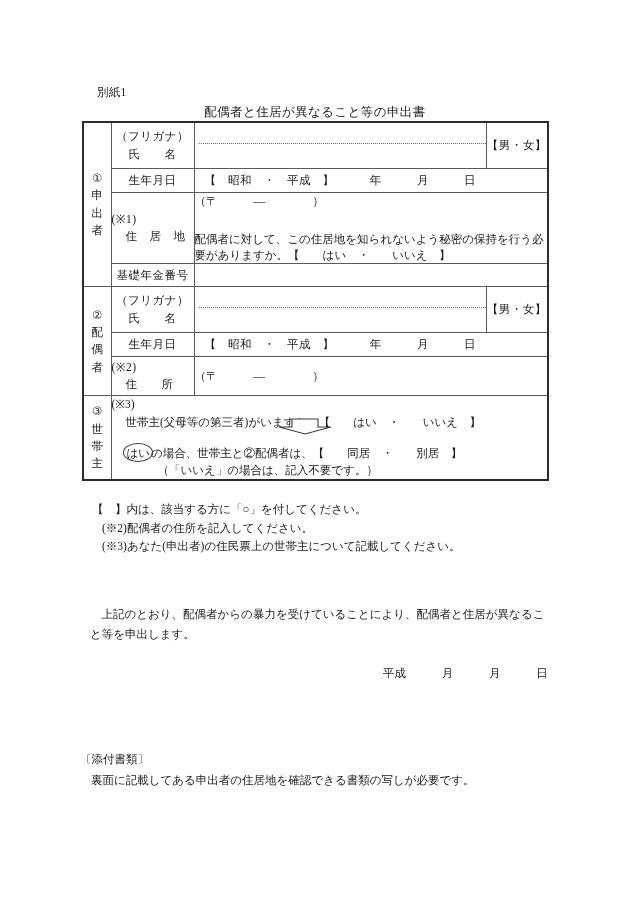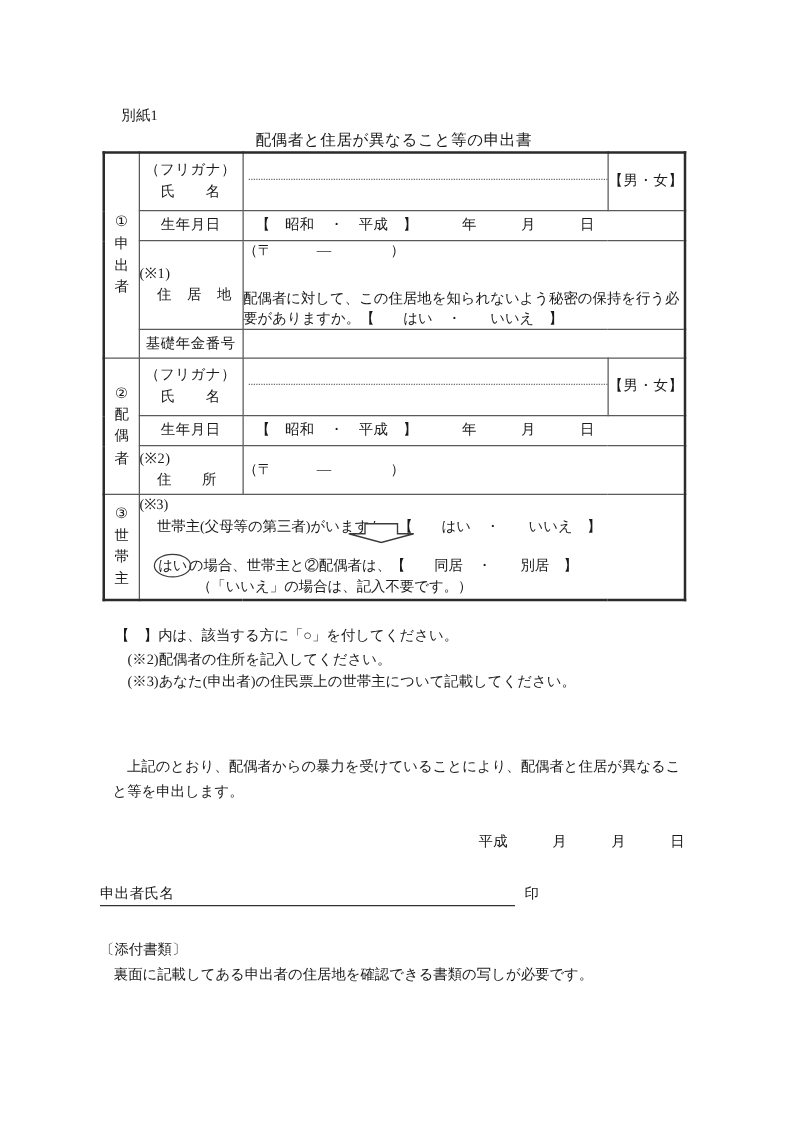--- a/index.html
+++ b/index.html
@@ -224,21 +224,21 @@
   .sig-in { letter-spacing: 0.4px; }
 
   
   .attach {
     position: absolute;
     left: 80px; top: 750px;
     width: 480px;
     font-size: 11.5px;
     line-height: 1.75;
   }
-  .attach .ttl { display: block; }
+  .attach .ttl { display: block; font-family: Liberation Mono, monospace; }
   .attach .body { display: block; padding-left: 11px; }
 </style>
 </head>
 <body>
 
 <div class="page">
 
   <div class="bessi">別紙1</div>
   <div class="doc-title">配偶者と住居が異なること等の申出書</div>
 
@@ -341,22 +341,19 @@
 
   <div class="notes">
     <p>【　】内は、該当する方に「○」を付してください。</p>
     <p class="note-ind">(※2)配偶者の住所を記入してください。</p>
     <p class="note-ind">(※3)あなた(申出者)の住民票上の世帯主について記載してください。</p>
   </div>
 
   <div class="declaration">　上記のとおり、配偶者からの暴力を受けていることにより、配偶者と住居が異なること等を申出します。</div>
   <div class="date-line">平成　　　月　　　月　　　日</div>
 
-  <div class="sig">
-    <span class="sig-label">申出者氏名</span><span class="sig-rule"></span><span class="sig-in">印</span>
-  </div>
 
   <div class="attach">
     <span class="ttl">〔添付書類〕</span>
     <span class="body">裏面に記載してある申出者の住居地を確認できる書類の写しが必要です。</span>
   </div>
 
 </div>
 
 </body></html>

